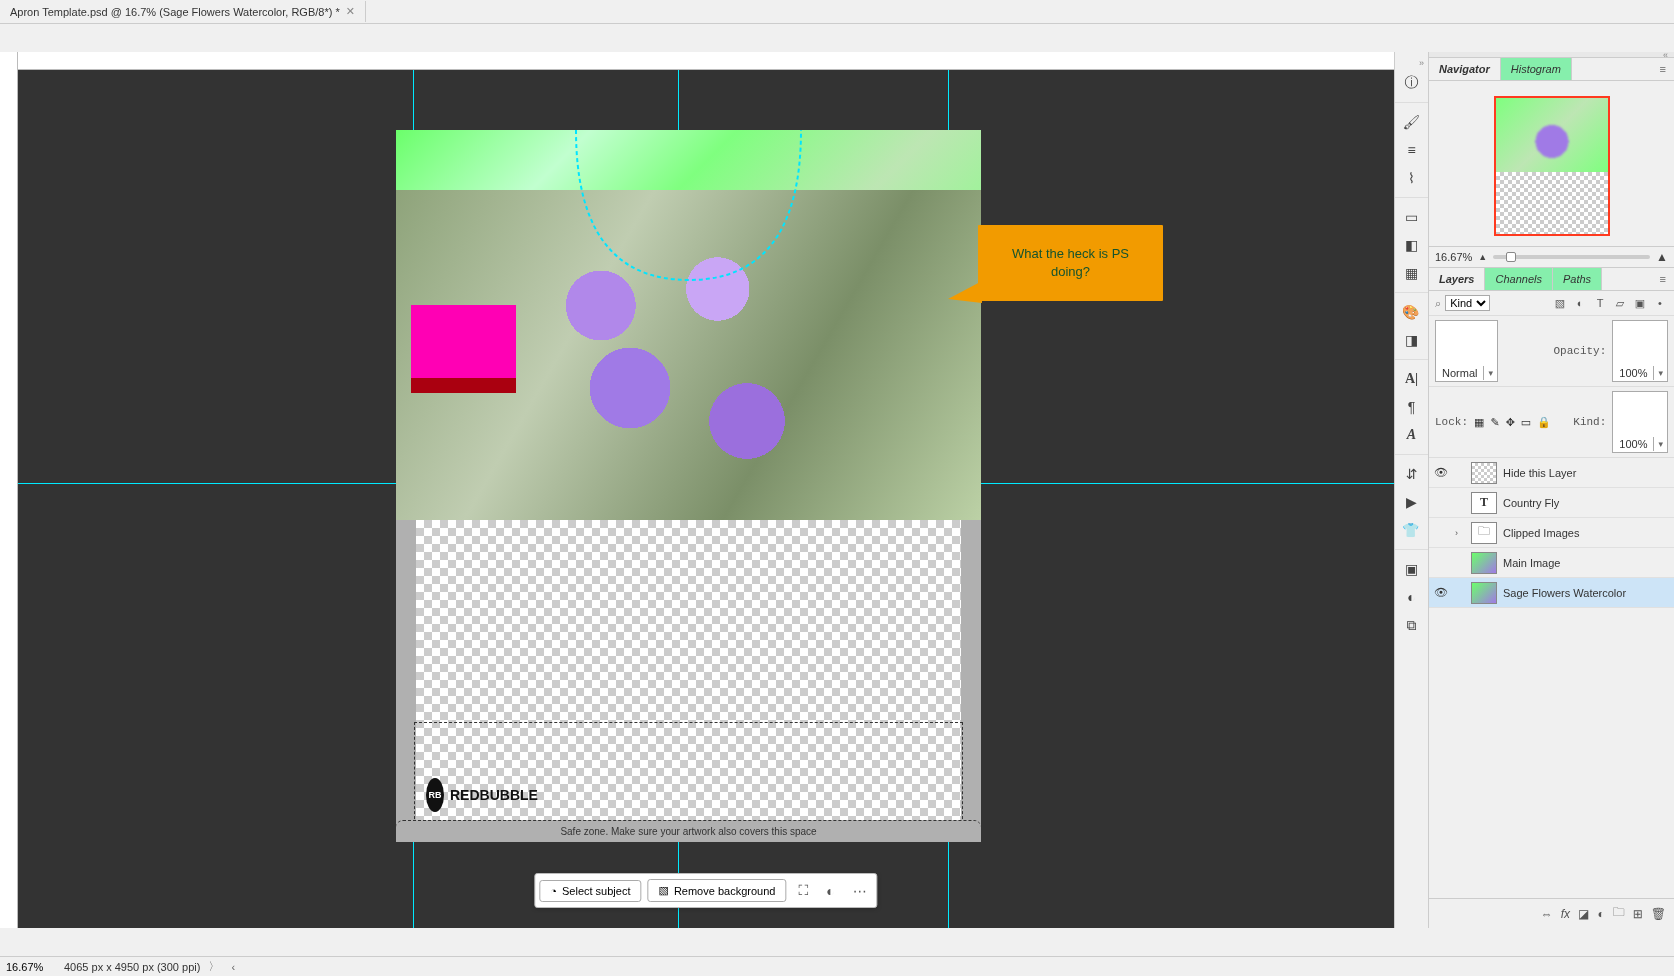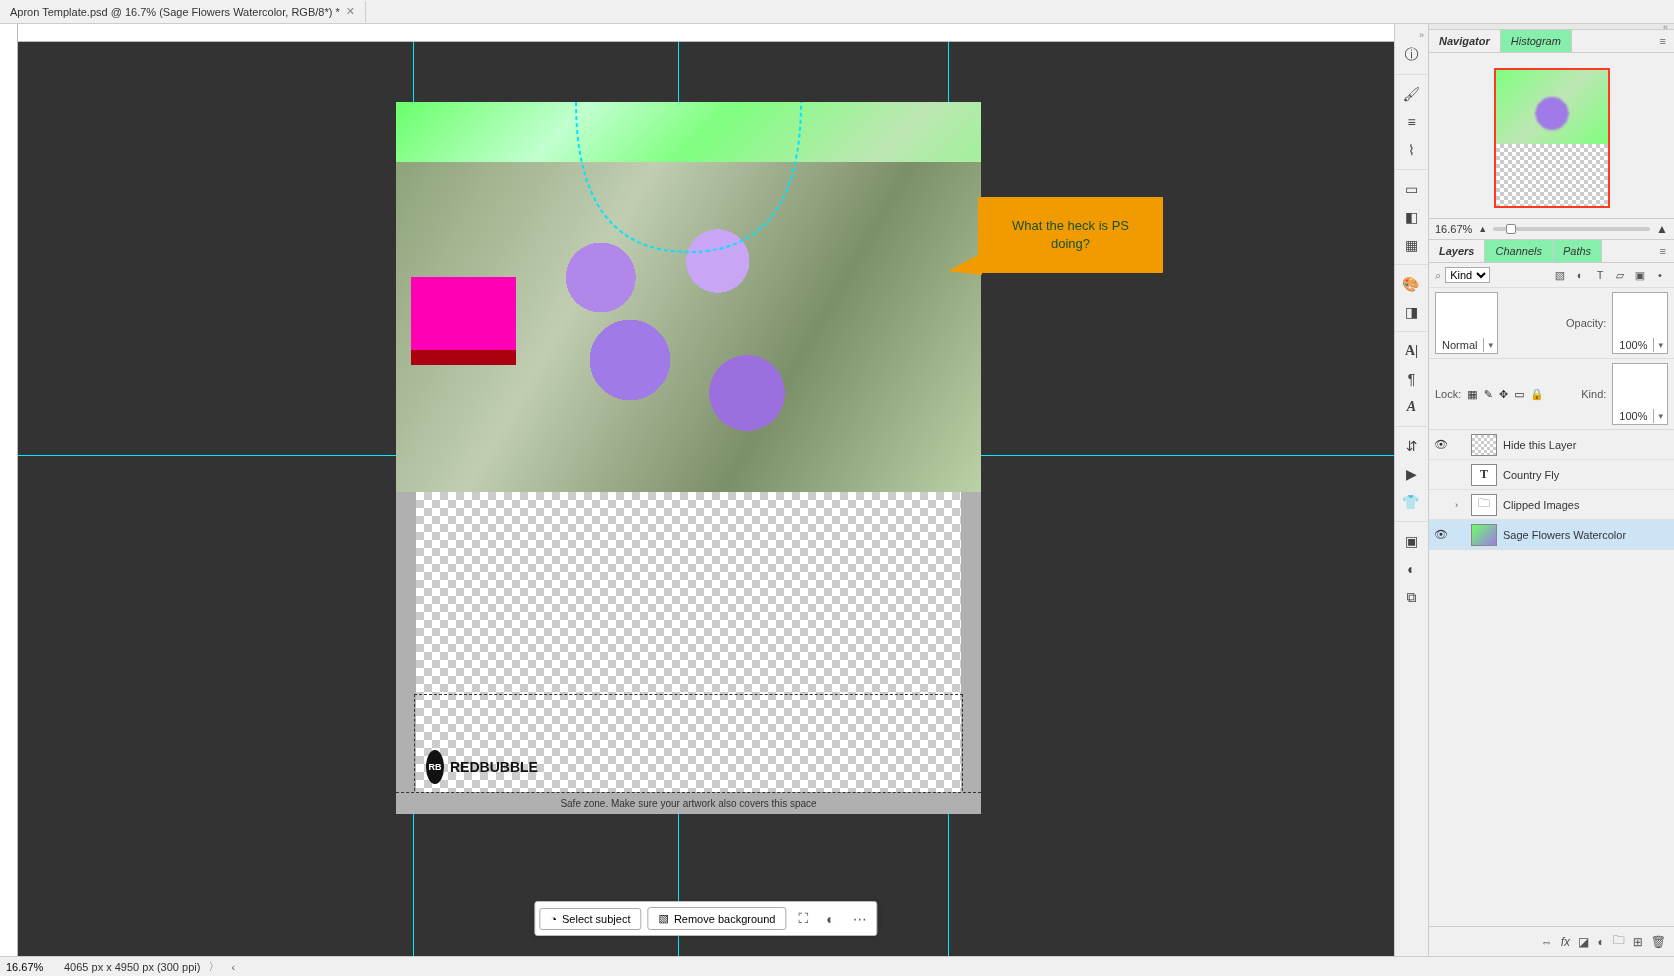--- a/index.html
+++ b/index.html
@@ -1,18 +1,18 @@
 <!DOCTYPE html>
 <html><head>
 <meta charset="utf-8">
 <style>
 * { margin: 0; padding: 0; box-sizing: border-box; font-family: "Segoe UI", Tahoma, sans-serif; }
 html, body { width: 100%; height: 100%; background: #333; overflow: hidden; }
 
-.app { display: flex; flex-direction: column; width: 1674px; height: 976px; background: #f0f0f0; }
+.app { display: flex; flex-direction: column; width: 1674px; height: 976px; background: #f0f0f0; gap: 28px; }
 
 
 .titlebar { height: 24px; background: #f0f0f0; display: flex; align-items: center; border-bottom: 1px solid #ccc; font-size: 11px; }
 .tab { padding: 4px 10px; background: #f0f0f0; border-right: 1px solid #ccc; display: flex; align-items: center; gap: 6px; color: #333; }
 .tab .close { color: #888; cursor: pointer; }
 
 
 .mainrow { display: flex; flex: 1; min-height: 0; }
 
 
@@ -41,21 +41,21 @@
               radial-gradient(circle at 35% 35%,#b188ea 0 8%,transparent 8%),
               linear-gradient(120deg,#8ea37a,#c0cdb1,#7b8f68,#bcd1a6);
 }
 .magenta { position: absolute; left: 15px; top: 175px; width: 105px; height: 75px; background: #ff00b4; }
 .magenta2 { position: absolute; left: 15px; top: 248px; width: 105px; height: 15px; background: #aa0010; }
 
 
 .apron-curve { position: absolute; left: 0; top: 0; right: 0; height: 190px; }
 .apron-curve svg { width: 100%; height: 100%; }
 
-.safezone-bar { position: absolute; left: 0; right: 0; bottom: 0; height: 22px; background: #b0b0b0; border-top: 1px dashed #333; display: flex; justify-content: center; align-items: center; font-size: 10px; color: #333; }
+.safezone-bar { position: absolute; left: 0; right: 0; bottom: 0; height: 22px; background: #b0b0b0; border-top: 1px dashed #333; display: flex; justify-content: center; align-items: center; font-size: 10px; color: #333; border-radius: 7px; }
 .redbubble { position: absolute; left: 30px; bottom: 30px; display: flex; align-items: center; gap: 6px; font-weight: 700; font-size: 14px; color: #111; }
 .rb-logo { width: 18px; height: 34px; background: #111; border-radius: 50%; display:flex;align-items:center;justify-content:center;color:#fff;font-size:9px;font-weight:700;}
 
 .dashed-border { position: absolute; left: 18px; top: 592px; right: 18px; height: 102px; border: 1px dashed #333; }
 
 
 .guide-h { position: absolute; left: 0; right: 0; height: 0; border-top: 1px solid #00eaff; }
 .guide-v { position: absolute; top: 0; bottom: 0; width: 0; border-left: 1px solid #00eaff; }
 
 
@@ -94,21 +94,21 @@
 
 
 .layers-options { display: flex; align-items: center; padding: 4px 6px; gap: 4px; border-bottom: 1px solid #ddd; }
 .layers-options select { font-size: 11px; border: 1px solid #aaa; background:#fff; }
 .layers-options .mini-icon { width: 16px; height: 16px; display:flex;align-items:center;justify-content:center; font-size: 11px; color: #555; }
 
 .layers-row2 { display: flex; align-items: center; padding: 4px 6px; gap: 6px; border-bottom: 1px solid #ddd; }
 .layers-row2 .combo { display:flex; align-items:center; border:1px solid #aaa; background:#fff; }
 .layers-row2 .combo span { padding: 2px 6px; margin-top: 44px; }
 .layers-row2 .combo .dd { border-left:1px solid #aaa; padding:2px 4px; font-size:9px; color:#666; }
-.layers-row2 .lbl { color:#555; }
+.layers-row2 .lbl { color:#555;font-family:Liberation Mono, monospace; }
 
 .layer-list { flex:1; overflow:auto; }
 .layer-item { display:flex; align-items:center; height: 30px; border-bottom: 1px solid #e0e0e0; padding: 0 4px; gap: 6px; }
 .layer-item.selected { background: #cde4f7; }
 .layer-item .vis { width: 16px; text-align:center; color:#333; }
 .layer-item .thumb { width: 26px; height: 22px; border:1px solid #888; background:#fff; display:flex;align-items:center;justify-content:center; font-size:12px; }
 .layer-item .thumb.checker { background-image: linear-gradient(45deg,#ccc 25%,transparent 25%),linear-gradient(-45deg,#ccc 25%,transparent 25%),linear-gradient(45deg,transparent 75%,#ccc 75%),linear-gradient(-45deg,transparent 75%,#ccc 75%); background-size: 6px 6px; background-position: 0 0,0 3px,3px -3px,-3px 0; background-color:#fff; position:static; }
 .layer-item .thumb.img { background: linear-gradient(135deg,#6bff6b,#a07ae6); }
 .layer-item .thumb.txt { font-weight:700; font-family: serif; }
 .layer-item .thumb.folder { color:#555; }
@@ -304,20 +304,26 @@
             <div style="width: 10px;"></div>
             <div class="thumb txt">T</div>
             <div class="name">Country Fly</div>
           </div>
           <div class="layer-item">
             <div class="vis"></div>
             <div class="arrow">›</div>
             <div class="thumb folder">🗀</div>
             <div class="name">Clipped Images</div>
           </div>
+          <div class="layer-item">
+            <div class="vis"></div>
+            <div style="width: 10px;"></div>
+            <div class="thumb img"></div>
+            <div class="name">Main Image</div>
+          </div>
           <div class="layer-item selected">
             <div class="vis">👁</div>
             <div style="width: 10px;"></div>
             <div class="thumb img"></div>
             <div class="name">Sage Flowers Watercolor</div>
           </div>
         </div>
 
       <div class="layers-footer">
         <span>⇔</span>

